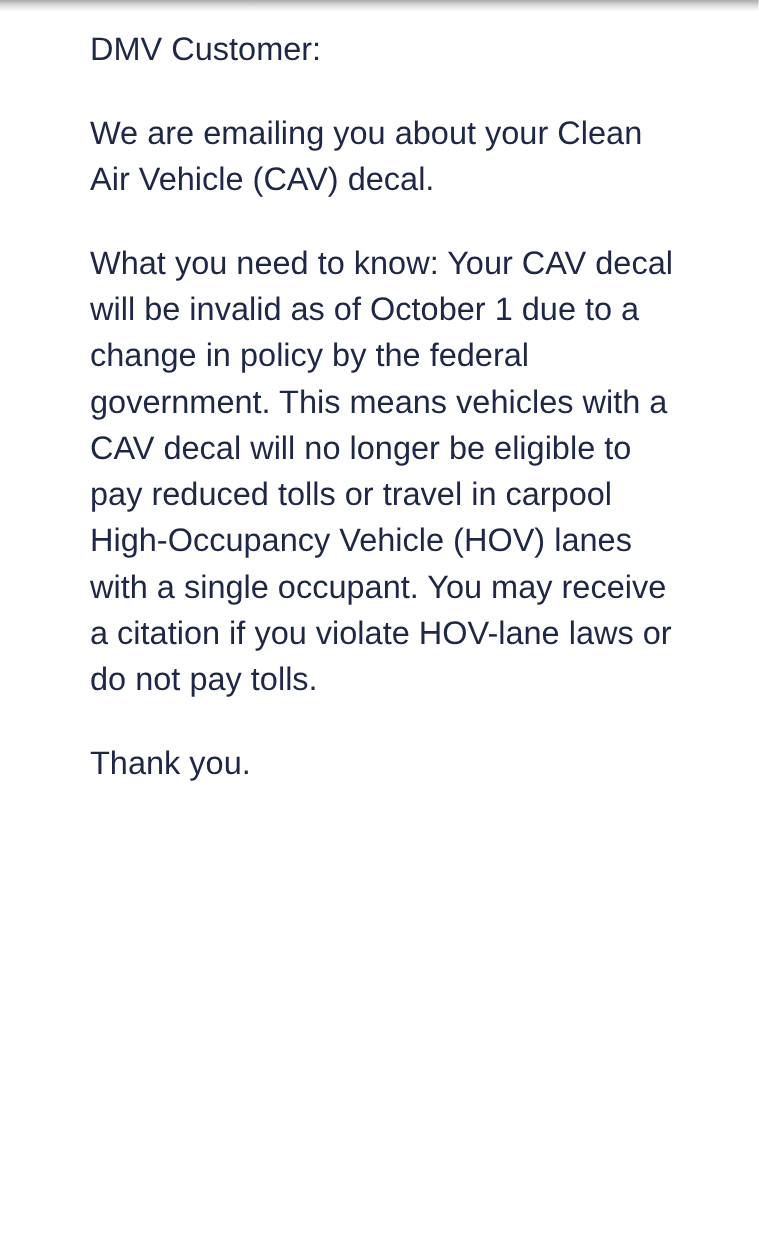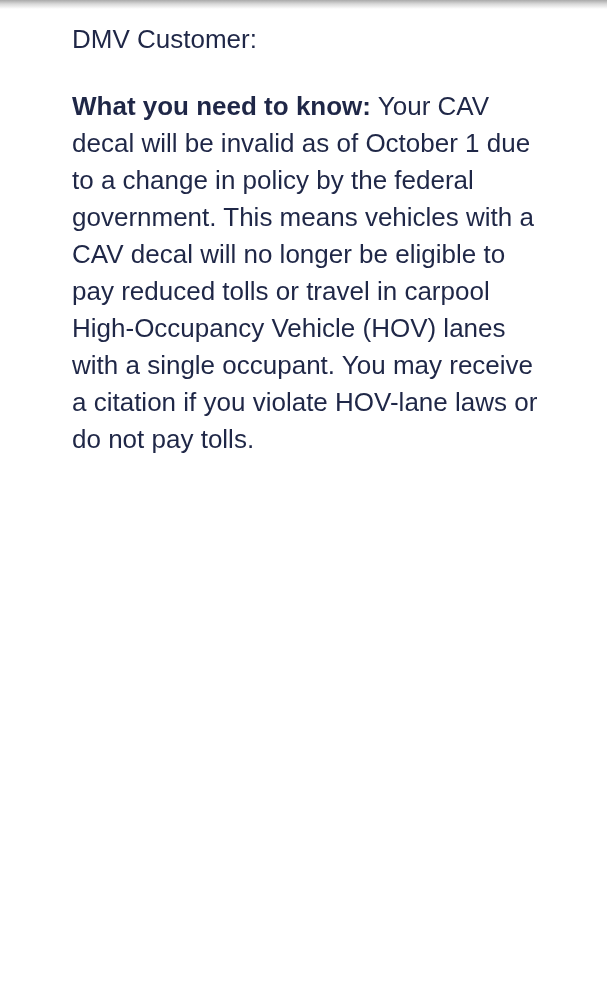--- a/index.html
+++ b/index.html
@@ -22,33 +22,35 @@
   }
   .email-body {
     margin: 12px 0 0 72px;
     width: 477px;
     color: var(--text-color);
     font-size: 26px;
     line-height: 37px;
     text-align: left;
   }
   .email-body p { margin: 0 0 30px 0; }
-  .bold { font-weight: bold; }
+  .bold { font-weight: normal; }
   a.link {
     color: var(--link-color);
     text-decoration: none;
     cursor: pointer;
   }
   a.link .link-word {
     text-decoration: underline;
     text-decoration-thickness: 2px;
     text-underline-offset: 4px;
   }
 </style>
 </head>
 <body>
 
 <div class="top-shadow"></div>
 
 <div class="email-body">
   <p><span class="">DMV Customer:</span></p>
+  <p><span class="">We are emailing you about your Clean Air Vehicle (CAV) decal.</span></p>
   <p><span class="bold">What you need to know:</span><span class=""> Your CAV decal will be invalid as of October 1 due to a change in policy by the federal government. This means vehicles with a CAV decal will no longer be eligible to pay reduced tolls or travel in carpool High-Occupancy Vehicle (HOV) lanes with a single occupant. You may receive a citation if you violate HOV-lane laws or do not pay tolls.</span></p>
+  <p><span class="">Thank you.</span></p>
 </div>
 
 </body></html>

